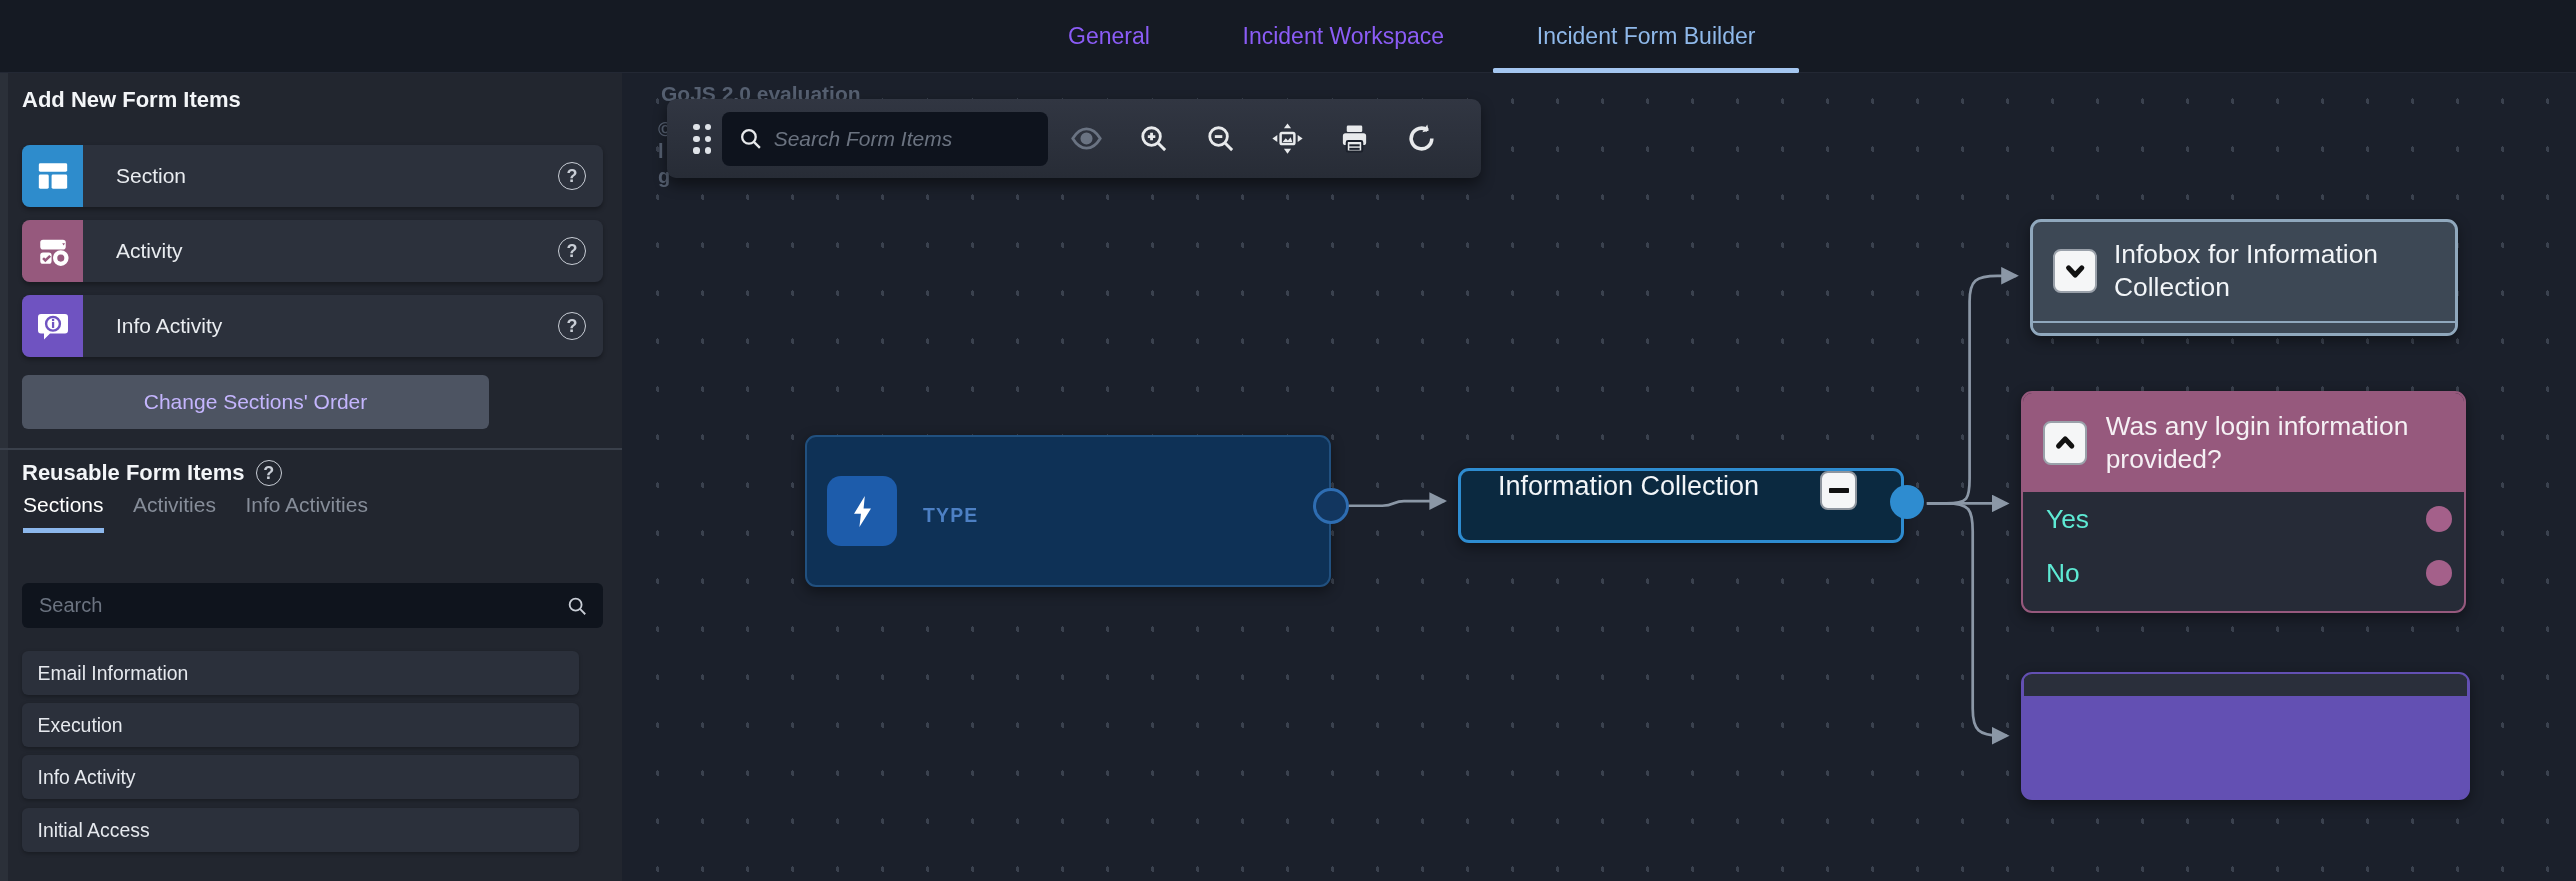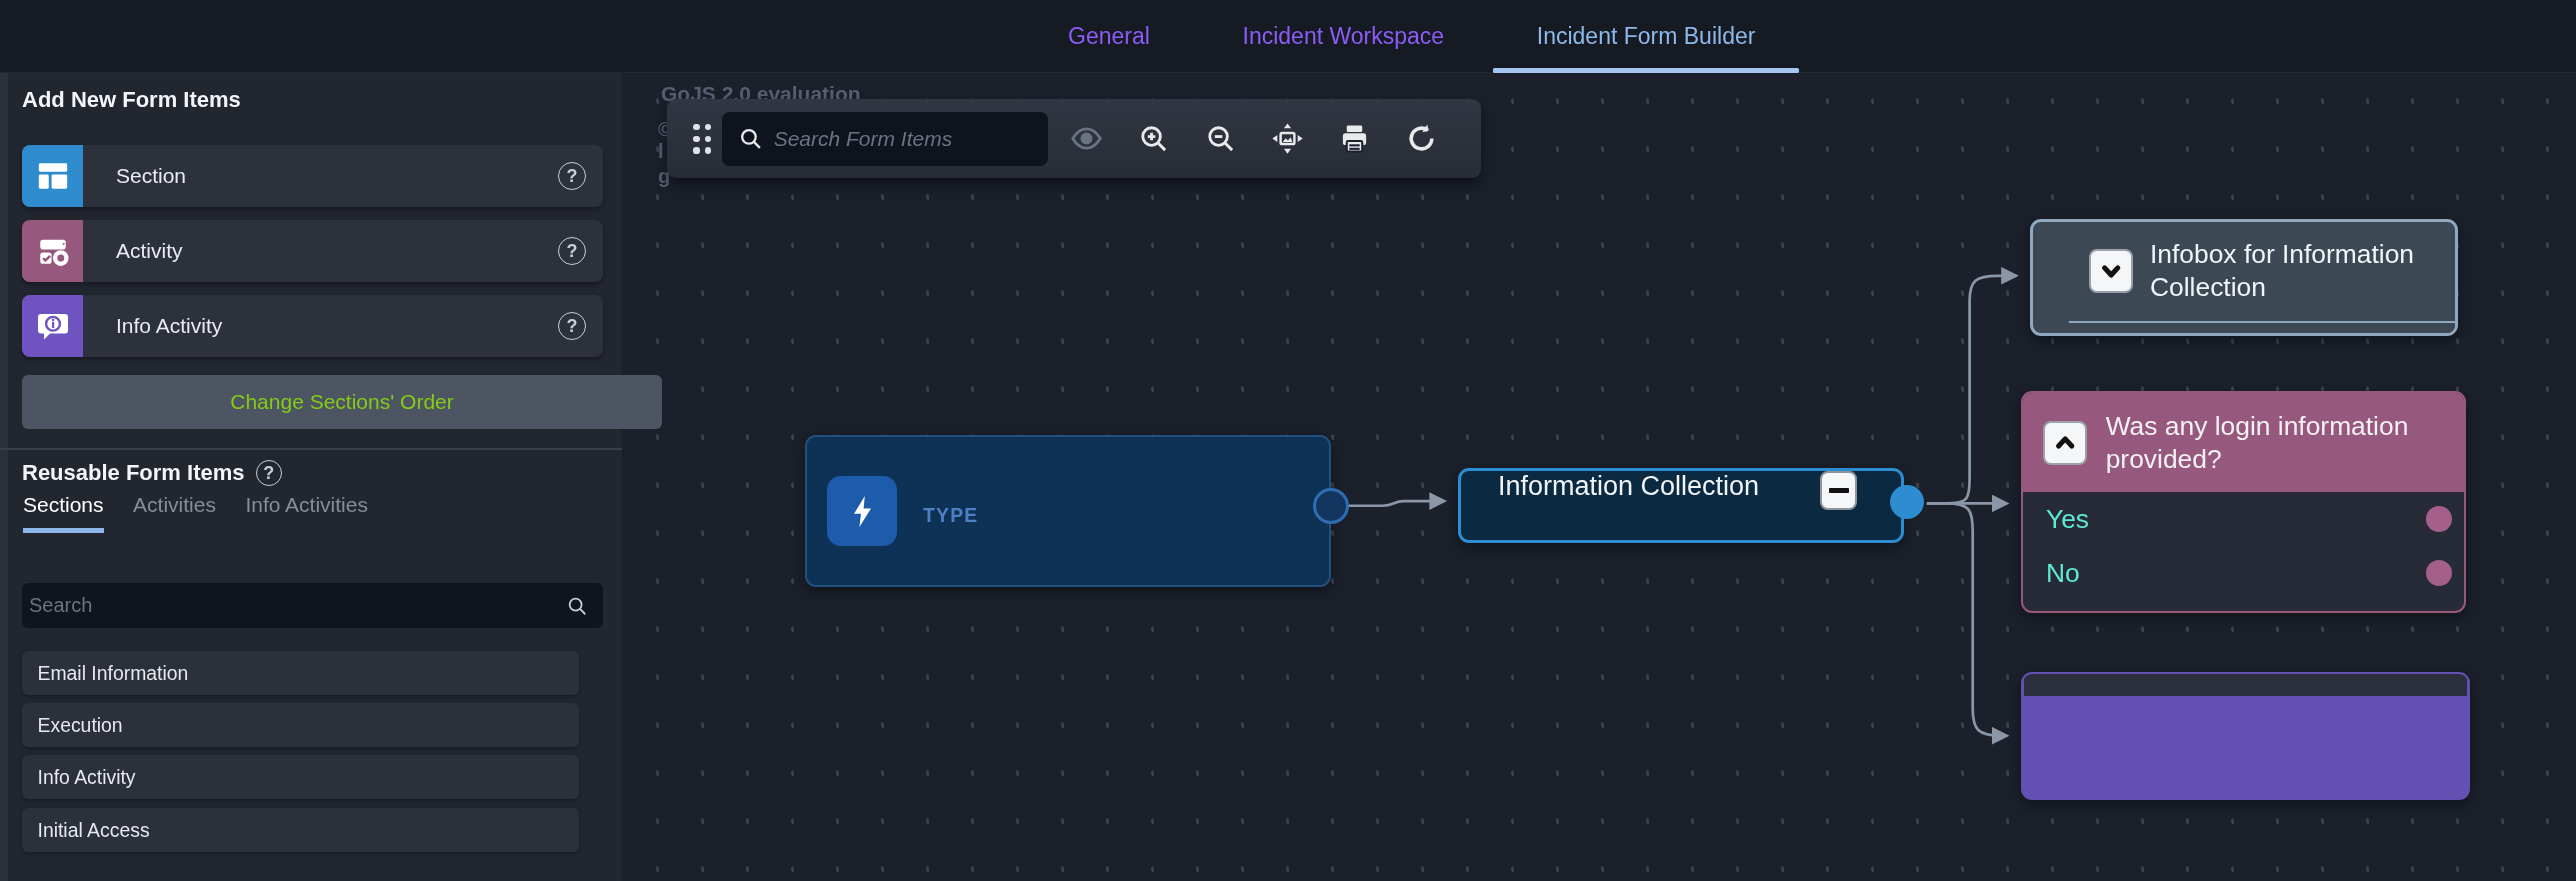--- a/index.html
+++ b/index.html
@@ -26,32 +26,32 @@
   .form-row { position:absolute; left:22px; width:581px; height:62px;
               background:#2c313c; border-radius:7.8px; display:flex; align-items:center;
               box-shadow:0 2.3px 4.7px rgba(0,0,0,.3); cursor:pointer; }
   .form-row .tile { width:61px; height:62px; border-radius:7.8px 0 0 7.8px;
                     display:flex; align-items:center; justify-content:center; flex:none; }
   .form-row .lbl { margin-left:33px; font-size:21px; color:#e9ecf0; flex:1; }
   .help { width:28px; height:28px; border:1.6px solid #c9ced6; border-radius:50%;
           color:#c9ced6; font-size:18px; font-weight:bold; display:flex;
           align-items:center; justify-content:center; flex:none; }
   .form-row .help { margin-right:17px; }
-  .change-btn { position:absolute; left:22px; top:302px; width:640px; height:54px;
-                background:#4d5462; border:none; border-radius:6.2px; color:#84cc16;
+  .change-btn { position:absolute; left:22px; top:302px; width:467px; height:54px;
+                background:#4d5462; border:none; border-radius:6.2px; color:#c4b5fd;
                 font-size:21px; font-family:inherit; cursor:pointer; }
   .side-divider { position:absolute; left:0; top:375px; width:622px; height:1.6px;
                   background:#3a404b; }
   .r-tabs { position:absolute; left:23px; top:420px; display:flex; gap:29.5px; }
   .r-tab { font-size:21px; color:#868d99; padding-bottom:11px; cursor:pointer; }
   .r-tab.active { color:#ffffff; border-bottom:5.4px solid #8cb7ec; }
   .side-search { position:absolute; left:22px; top:510px; width:581px; height:45px;
                  background:#0f141d; border-radius:6.2px; display:flex; align-items:center; }
   .side-search input { flex:1; background:transparent; border:none; outline:none;
-                       color:#0ea5e9; font-size:20px; font-family:inherit; padding:0 7px; }
+                       color:#0ea5e9; font-size:20px; font-family:inherit; padding:0 17px; }
   .side-search input::placeholder { color:#6b7380; }
   .list-row { position:absolute; left:22px; width:557px; height:44px; background:#2b303b;
               border-radius:6.2px; display:flex; align-items:center; padding-left:15.5px;
               font-size:19.4px; color:#e6e9ee; box-shadow:0 1.6px 3.9px rgba(0,0,0,.25);
               cursor:pointer; }
 
   
   .canvas { position:absolute; left:622px; top:73px; width:1954px; height:808px;
             background-color:#1b202b;
             background-image:radial-gradient(ellipse 1.6px 3.1px at 1.6px 3.1px, #3a414e 98%, transparent 100%);
@@ -92,21 +92,21 @@
 
   .node-section { left:836px; top:395px; width:446px; height:75px; background:#0b2940;
                   border:3.9px solid #2e8cd0; border-radius:11px; display:flex; align-items:flex-start; }
   .section-title { margin-left:37px; font-size:27px; color:#f2f5f8; flex:1; }
   .collapse-btn { width:37px; height:39px; background:#f5f6f7; border:2.3px solid #8e959e;
                   border-radius:7.8px; margin-right:44px; display:flex; align-items:center;
                   justify-content:center; cursor:pointer; }
   .collapse-btn i { display:block; width:20px; height:4.7px; background:#111; border-radius:0.8px; }
 
   .node-infobox { left:1408px; top:146px; width:428px; height:117px; background:#3d4855;
-                  border:3.1px solid #90a8bd; display:flex; flex-direction:column;padding-left:36px; }
+                  border:3.1px solid #90a8bd; display:flex; flex-direction:column; }
   .infobox-main { flex:1; display:flex; align-items:center; }
   .infobox-footer { height:12.4px; border-top:2.3px solid #90a8bd; border-radius:0 0 7.8px 7.8px;
                     background:#3d4855; }
   .chev-btn { width:44px; height:44px; background:#f5f6f7; border:2.3px solid #9aa1aa;
               border-radius:7.8px; display:flex; align-items:center; justify-content:center;
               cursor:pointer; flex:none; }
   .infobox-main .chev-btn { margin-left:20px; }
   .infobox-title { margin-left:17px; width:326px; font-size:26.4px; line-height:33px; color:#f2f5f8; }
 
   .node-question { left:1399px; top:318px; width:445px; height:222px; border:2.3px solid #96597d;

